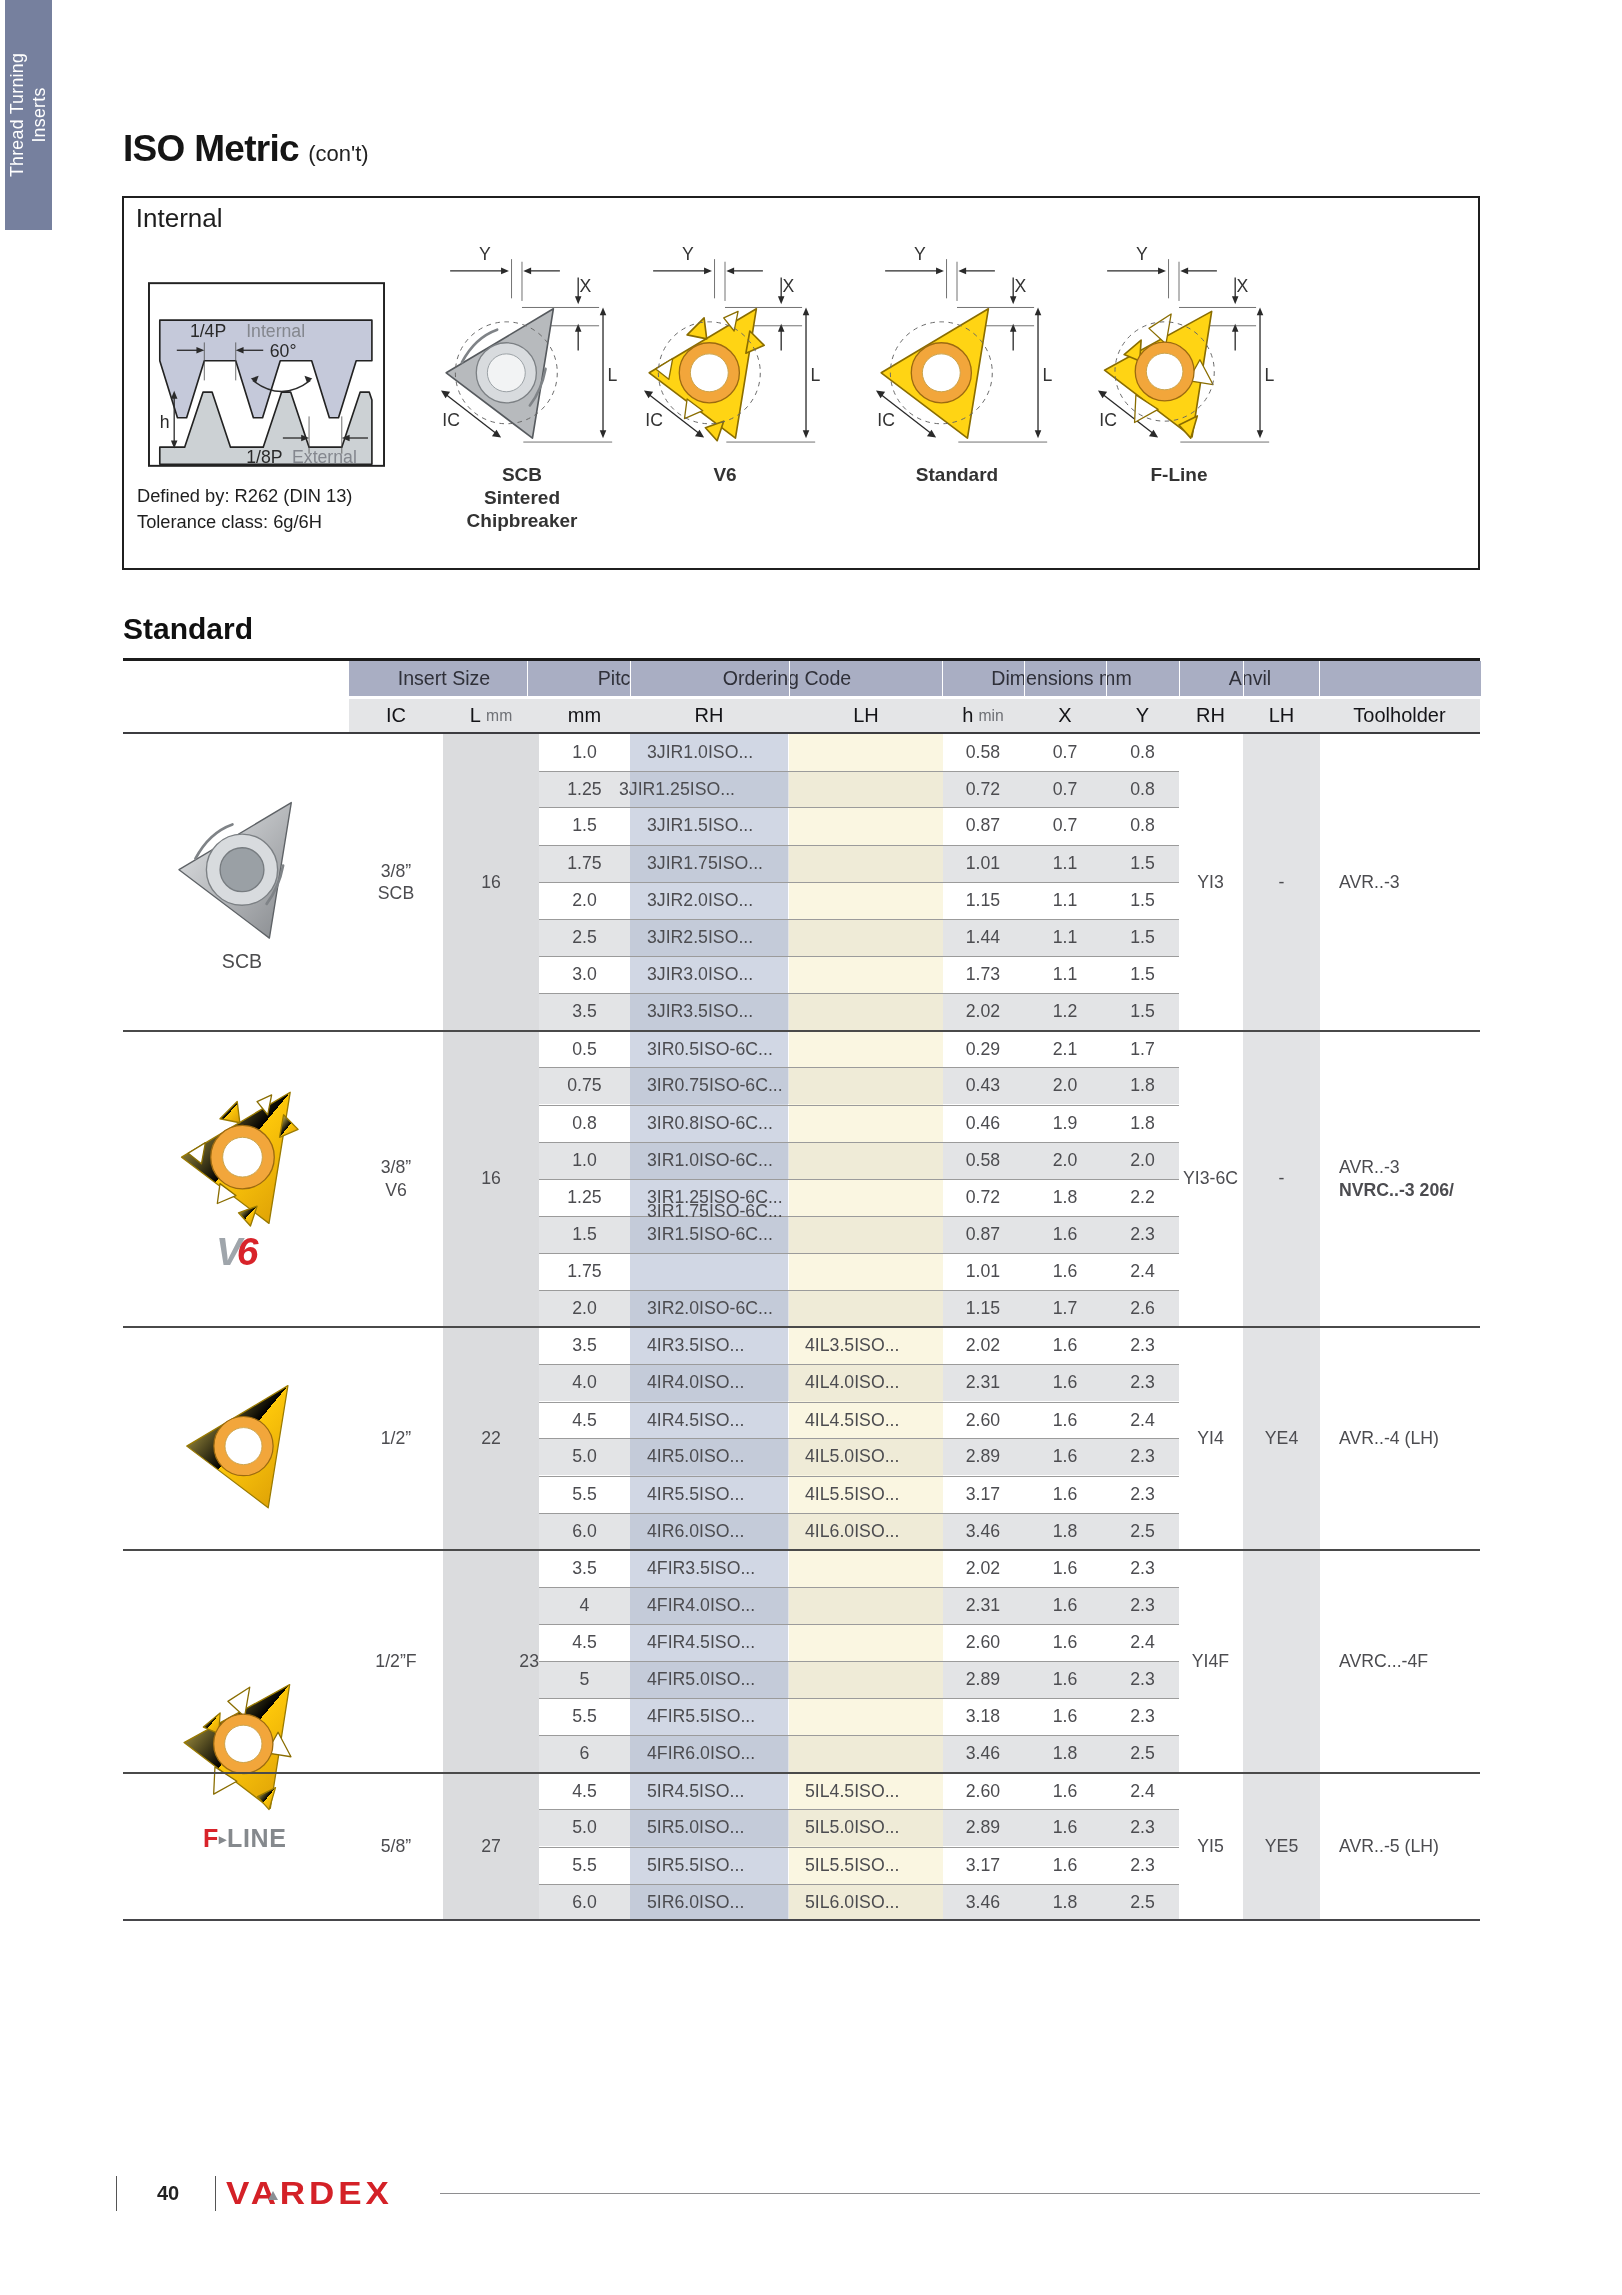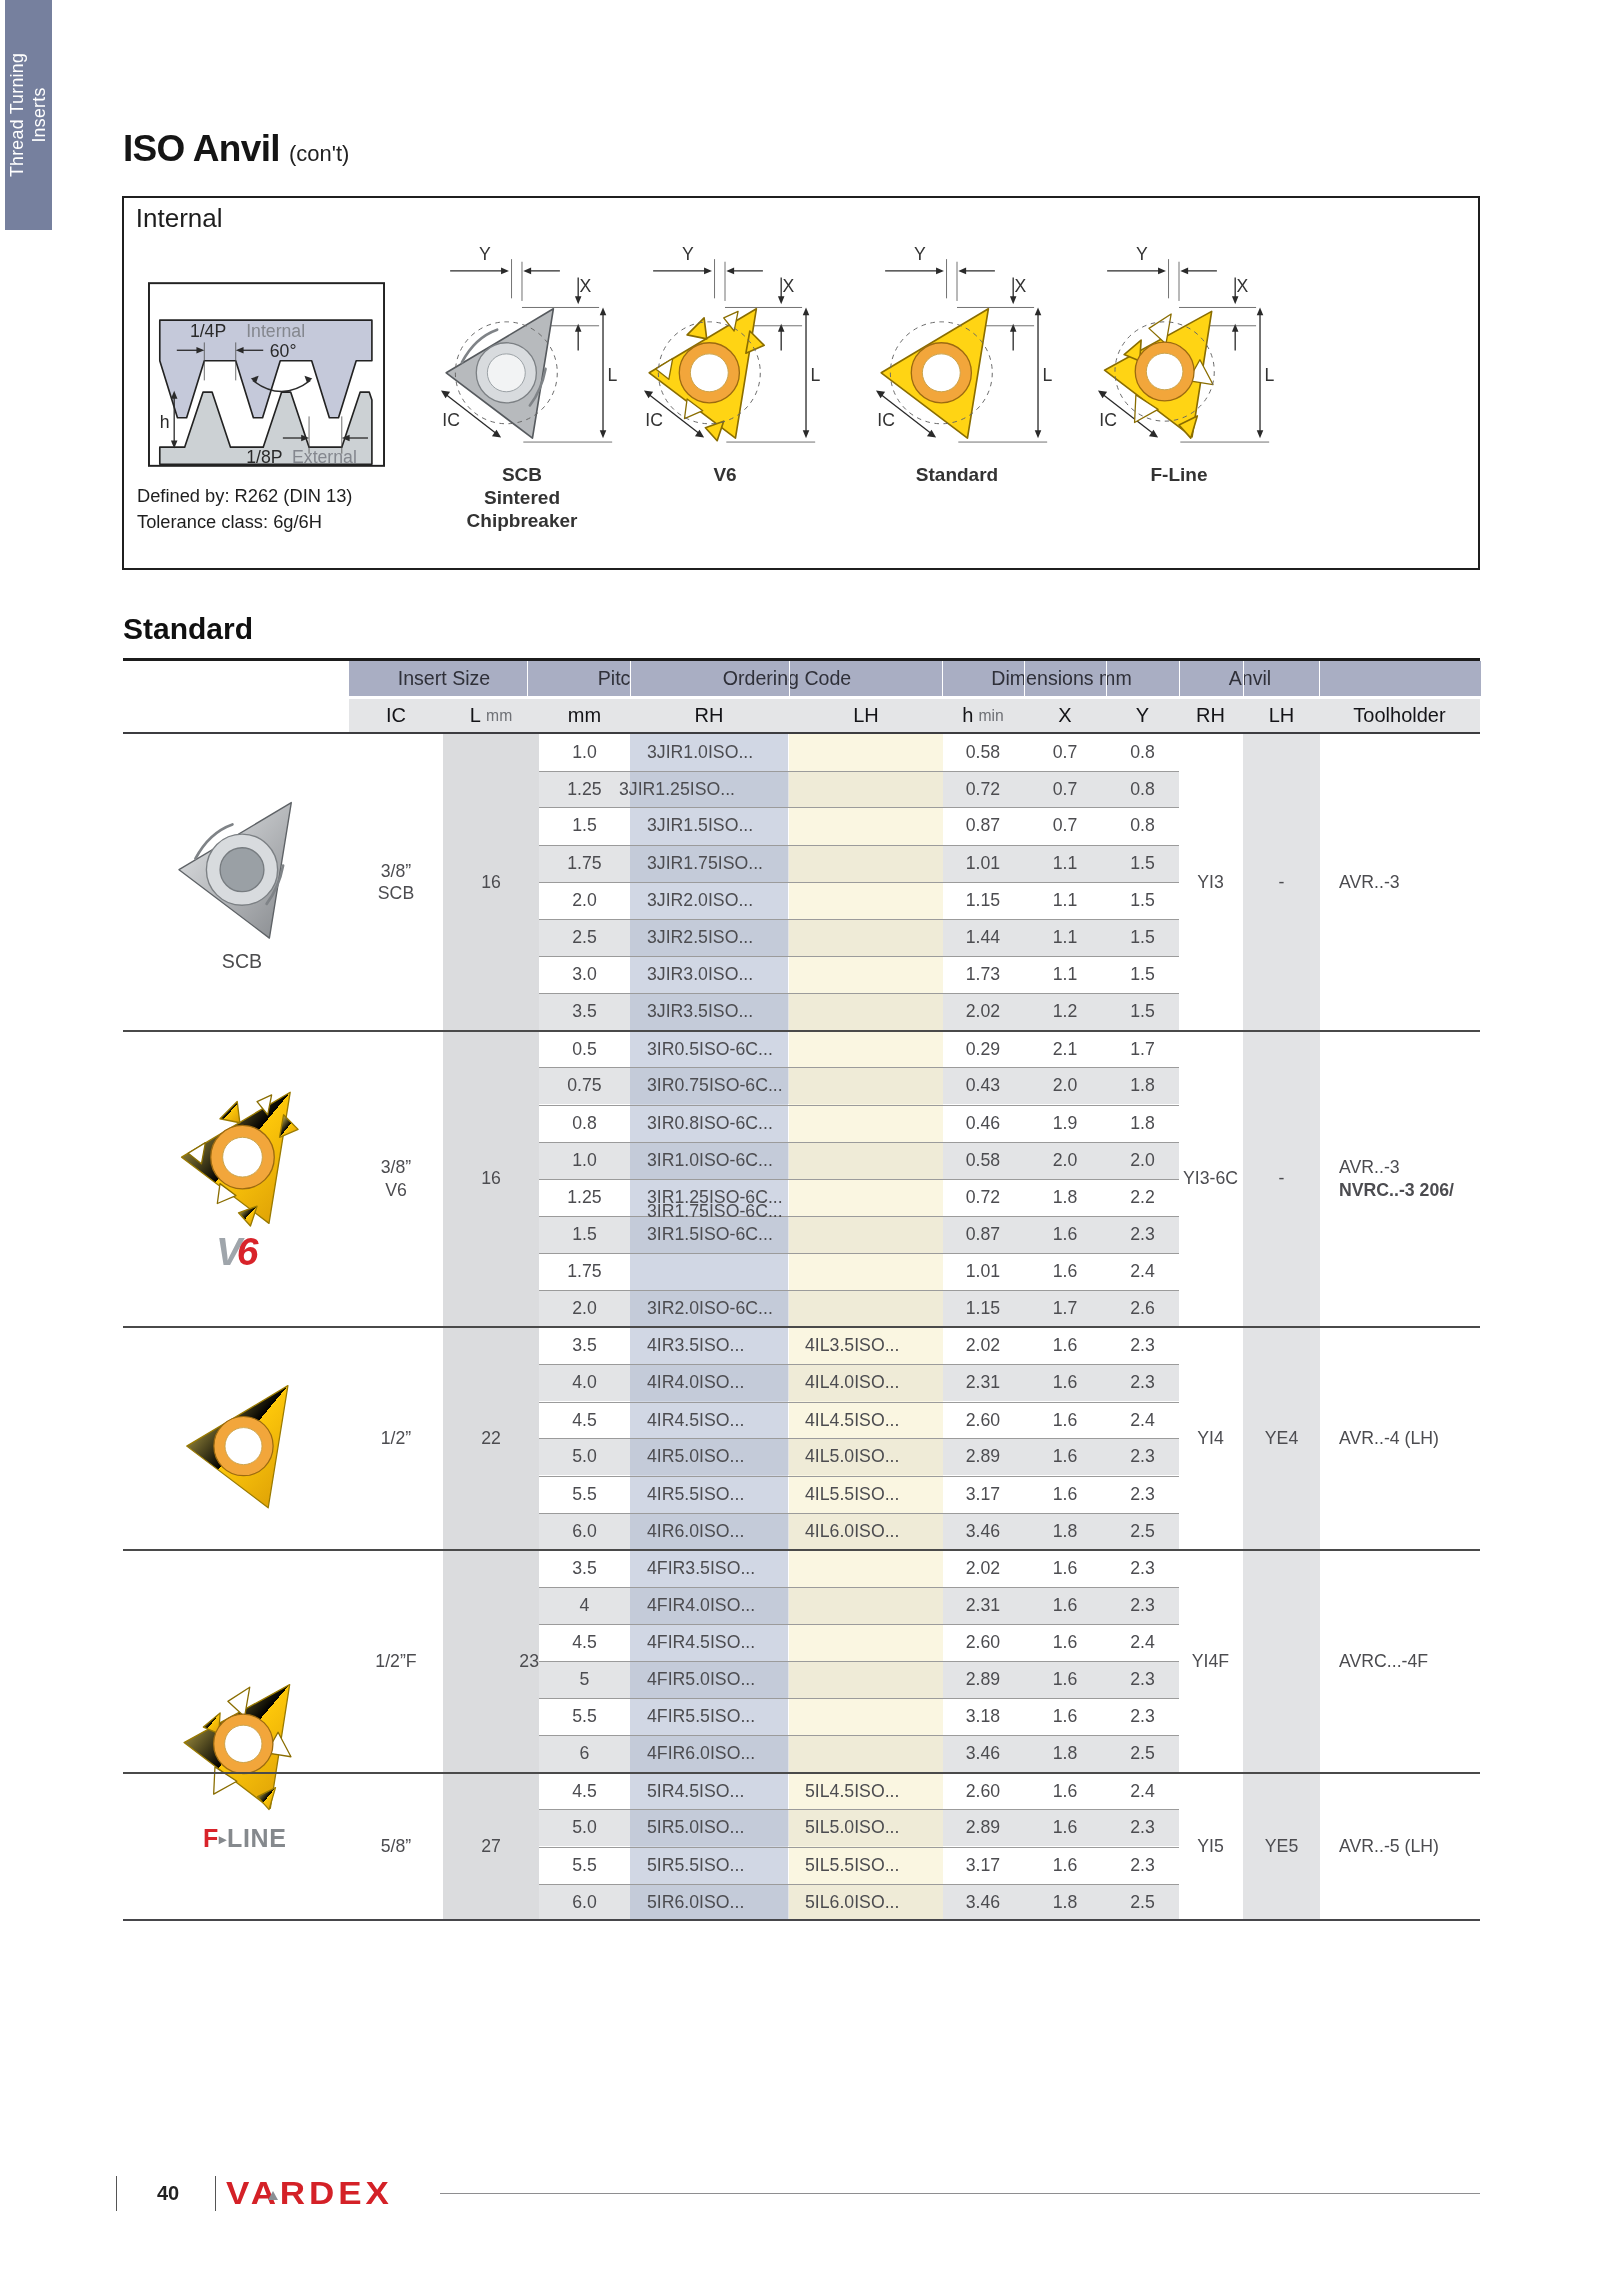--- a/index.html
+++ b/index.html
@@ -113,21 +113,21 @@
   </svg>
 
   <div class="side-tab">
     <div class="side-tab-rot">
       <div>Thread Turning</div>
       <div>Inserts</div>
     </div>
   </div>
 
   <div class="title-row">
-    <span class="title-main">ISO Anvil</span><span class="title-suffix">(con't)</span>
+    <span class="title-main">ISO Metric</span><span class="title-suffix">(con't)</span>
   </div>
 
   <div class="internal-box">
     <div class="ib-heading">Internal</div>
 
     <svg class="abs" style="left:23.6px;top:84px;" width="237" height="185" viewBox="0 0 362 282">
       <rect x="1.5" y="1.5" width="359" height="279" fill="#fff" stroke="#222" stroke-width="3"></rect>
       <path d="M18,58 L342,58 L342,120 L318,120 L291,207 L277,207 L250,120 L202,120 L175,207 L161,207 L134,120 L86,120 L59,207 L45,207 L18,120 Z" fill="#c5c9da" stroke="#222" stroke-width="2.5" stroke-linejoin="round"></path>
       <path d="M18,278 L18,252 L56,252 L84,168 L98,168 L126,252 L176,252 L204,168 L218,168 L246,252 L296,252 L324,168 L338,168 L342,180 L342,278 Z" fill="#ccd1d4" stroke="#222" stroke-width="2.5" stroke-linejoin="round"></path>
       <line class="guide" x1="86" y1="92" x2="86" y2="150"></line>

